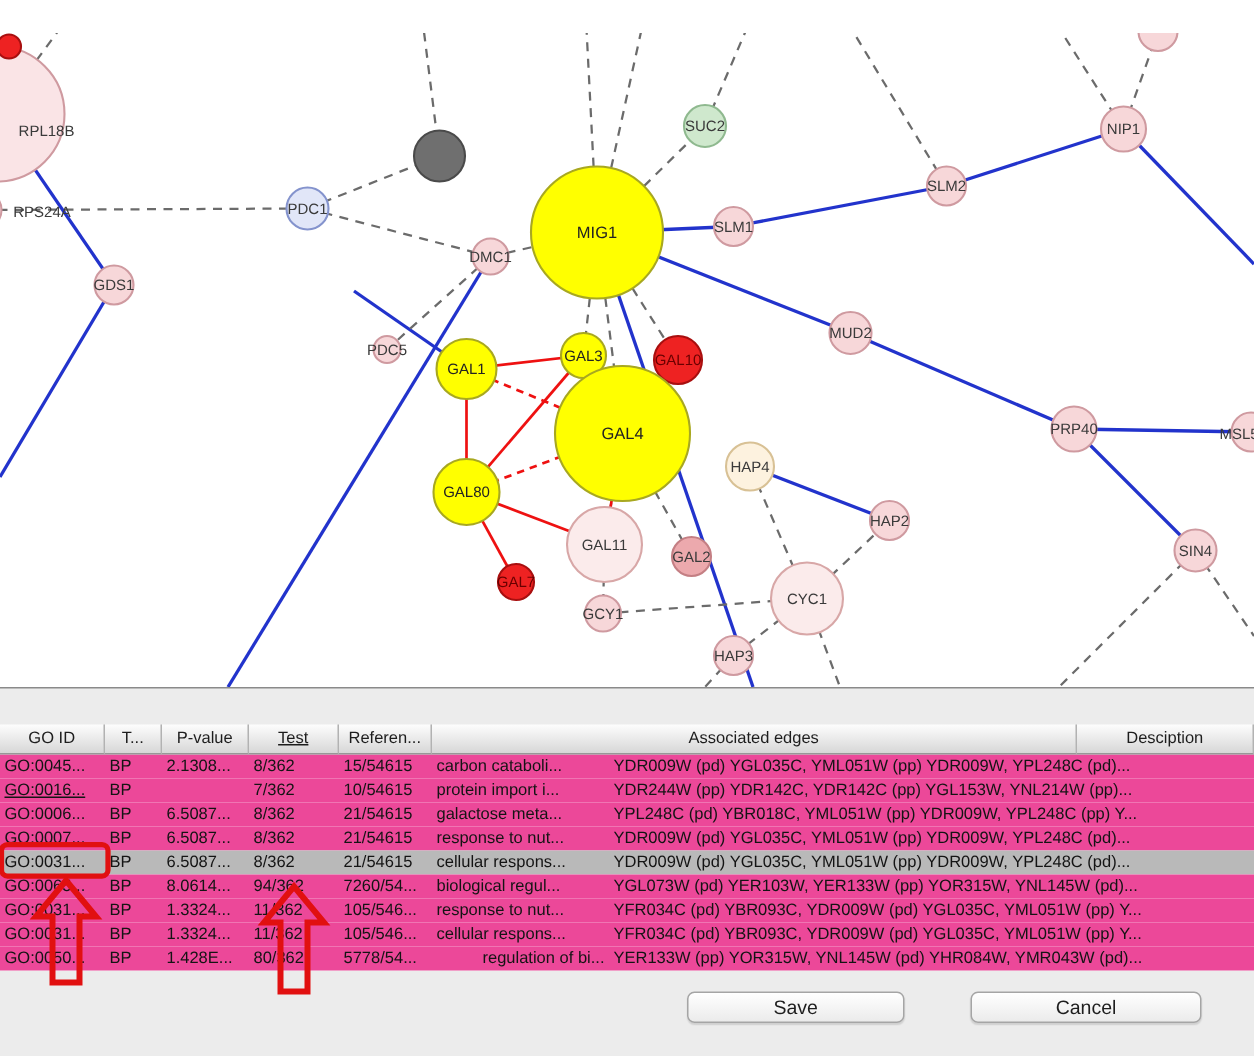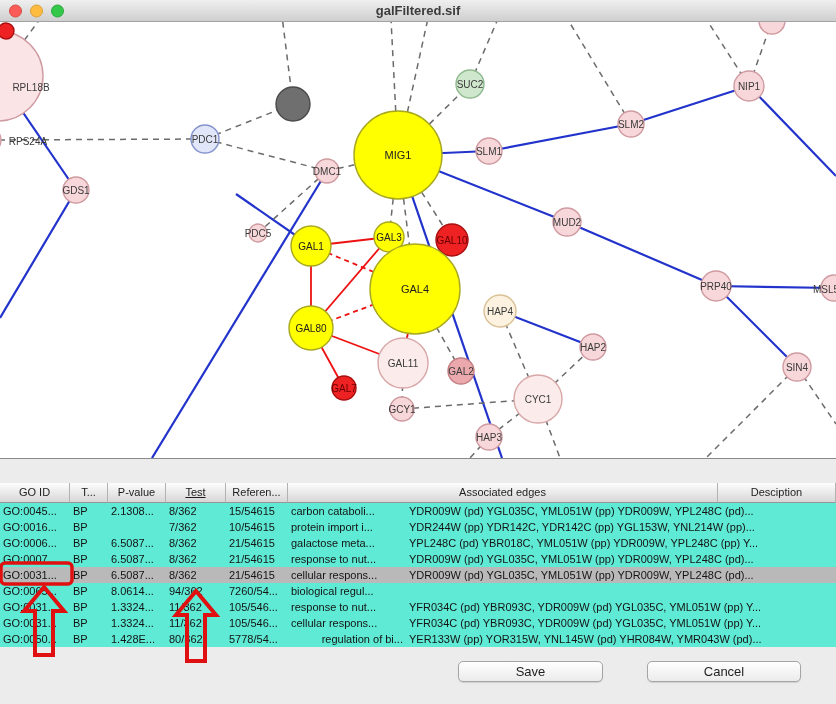--- a/index.html
+++ b/index.html
@@ -25,21 +25,21 @@
   
   .window-bottom{position:absolute;left:0;top:458px;width:836px;height:246px;background:#ececec;
                  border-top:1px solid #8a8a8a;box-sizing:border-box;}
   .titlebar.tb-bottom{top:0;height:24px;background:linear-gradient(#f2f2f2,#d6d6d6);}
   .table{position:absolute;left:0;top:24px;width:836px;}
   .thead{display:flex;}
   .hcell{box-sizing:border-box;height:20px;line-height:19px;font-size:11px;text-align:center;
          background:linear-gradient(#fdfdfd,#d7d7d7);border-right:1px solid #b2b2b2;
          border-bottom:1px solid #979797;color:#1d1d1d;overflow:hidden;white-space:nowrap;flex:0 0 auto;}
   .tbody{background:#fff;width:836px;}
-  .trow{display:flex;height:16px;background:#5eead4;}
+  .trow{display:flex;height:16px;background:#ec4899;}
   .trow.sel{background:#b9b9b9;}
   .tcell{box-sizing:border-box;font-size:11px;line-height:16px;padding:0 3px;white-space:nowrap;
          overflow:hidden;color:#141414;flex:0 0 auto;}
   .btn{position:absolute;height:21px;border:1px solid #a5a5a5;border-radius:5px;
        background:linear-gradient(#ffffff,#ebebeb);font-size:13px;color:#1e1e1e;text-align:center;
        line-height:19px;box-sizing:border-box;box-shadow:0 1px 1px rgba(0,0,0,.12);}
   .btn.save{left:458px;top:202px;width:145px;}
   .btn.cancel{left:647px;top:202px;width:154px;}
 
   
@@ -157,28 +157,20 @@
         <circle cx="344" cy="388" r="12" fill="#ee2222" stroke="#a80f0f" stroke-width="1.4"></circle>
         <text x="344" y="391.5" text-anchor="middle" font-size="10" font-family="&quot;Liberation Sans&quot;, sans-serif" fill="#6a0000">GAL7</text>
         <circle cx="402" cy="409" r="12" fill="#f7d7d9" stroke="#cf9aa0" stroke-width="1.4"></circle>
         <text x="402" y="412.5" text-anchor="middle" font-size="10" font-family="&quot;Liberation Sans&quot;, sans-serif" fill="#3a3a3a">GCY1</text>
         <circle cx="538" cy="399" r="24" fill="#fbebeb" stroke="#d8a7a7" stroke-width="1.4"></circle>
         <text x="538" y="402.5" text-anchor="middle" font-size="10" font-family="&quot;Liberation Sans&quot;, sans-serif" fill="#3a3a3a">CYC1</text>
         <circle cx="489" cy="437" r="13" fill="#f7d7d9" stroke="#cf9aa0" stroke-width="1.4"></circle>
         <text x="489" y="440.5" text-anchor="middle" font-size="10" font-family="&quot;Liberation Sans&quot;, sans-serif" fill="#3a3a3a">HAP3</text>
         <circle cx="6" cy="31" r="8" fill="#ee2222" stroke="#a80f0f" stroke-width="1.4"></circle>
       </svg>
-    <div class="titlebar tb-top">
-      <div class="lights">
-        <span class="light red"></span>
-        <span class="light yellow"></span>
-        <span class="light green"></span>
-      </div>
-      <span class="title">galFiltered.sif</span>
-    </div>
   </div>
 
   <div class="window-bottom">
 
     <div class="table">
       <div class="thead">
           <div class="hcell" style="width: 70px;">GO ID</div>
           <div class="hcell" style="width: 38px;">T...</div>
           <div class="hcell" style="width: 58px;">P-value</div>
           <div class="hcell" style="width: 60px; text-decoration: underline;">Test</div>
@@ -190,21 +182,21 @@
           <div class="trow">
             <div class="tcell" style="width: 70px;">GO:0045...</div>
             <div class="tcell" style="width: 38px;">BP</div>
             <div class="tcell" style="width: 58px;">2.1308...</div>
             <div class="tcell" style="width: 60px;">8/362</div>
             <div class="tcell" style="width: 62px;">15/54615</div>
             <div class="tcell" style="width: 118px;">carbon cataboli...</div>
             <div class="tcell" style="width: 430px;">YDR009W (pd) YGL035C, YML051W (pp) YDR009W, YPL248C (pd)...</div>
           </div>
           <div class="trow">
-            <div class="tcell" style="width: 70px;">GO:0016...</div>
+            <div class="tcell" style="width: 70px; text-decoration: underline;">GO:0016...</div>
             <div class="tcell" style="width: 38px;">BP</div>
             <div class="tcell" style="width: 58px; margin-top: 37px;">6.2567...</div>
             <div class="tcell" style="width: 60px;">7/362</div>
             <div class="tcell" style="width: 62px;">10/54615</div>
             <div class="tcell" style="width: 118px;">protein import i...</div>
             <div class="tcell" style="width: 430px;">YDR244W (pp) YDR142C, YDR142C (pp) YGL153W, YNL214W (pp)...</div>
           </div>
           <div class="trow">
             <div class="tcell" style="width: 70px;">GO:0006...</div>
             <div class="tcell" style="width: 38px;">BP</div>
@@ -232,20 +224,21 @@
             <div class="tcell" style="width: 118px;">cellular respons...</div>
             <div class="tcell" style="width: 430px;">YDR009W (pd) YGL035C, YML051W (pp) YDR009W, YPL248C (pd)...</div>
           </div>
           <div class="trow">
             <div class="tcell" style="width: 70px;">GO:0065...</div>
             <div class="tcell" style="width: 38px;">BP</div>
             <div class="tcell" style="width: 58px;">8.0614...</div>
             <div class="tcell" style="width: 60px;">94/362</div>
             <div class="tcell" style="width: 62px;">7260/54...</div>
             <div class="tcell" style="width: 118px;">biological regul...</div>
+            <div class="tcell" style="width: 430px;">YGL073W (pd) YER103W, YER133W (pp) YOR315W, YNL145W (pd)...</div>
           </div>
           <div class="trow">
             <div class="tcell" style="width: 70px;">GO:0031...</div>
             <div class="tcell" style="width: 38px;">BP</div>
             <div class="tcell" style="width: 58px;">1.3324...</div>
             <div class="tcell" style="width: 60px;">11/362</div>
             <div class="tcell" style="width: 62px;">105/546...</div>
             <div class="tcell" style="width: 118px;">response to nut...</div>
             <div class="tcell" style="width: 430px;">YFR034C (pd) YBR093C, YDR009W (pd) YGL035C, YML051W (pp) Y...</div>
           </div>

